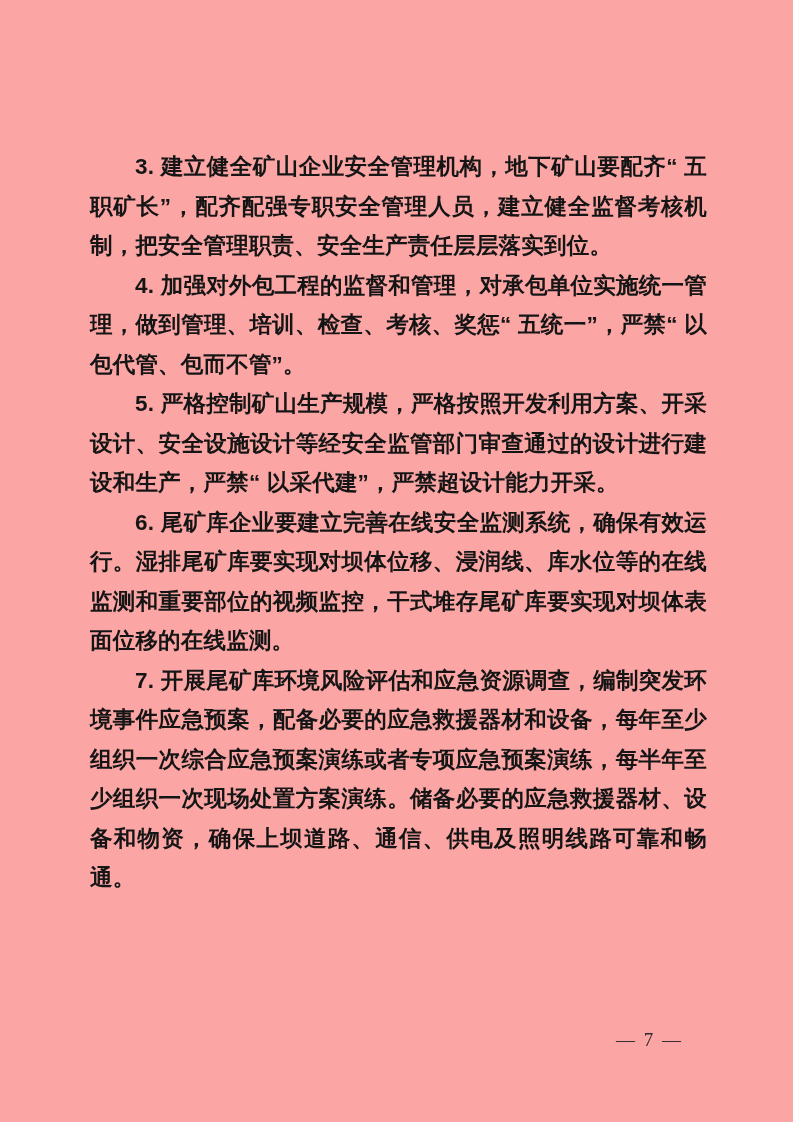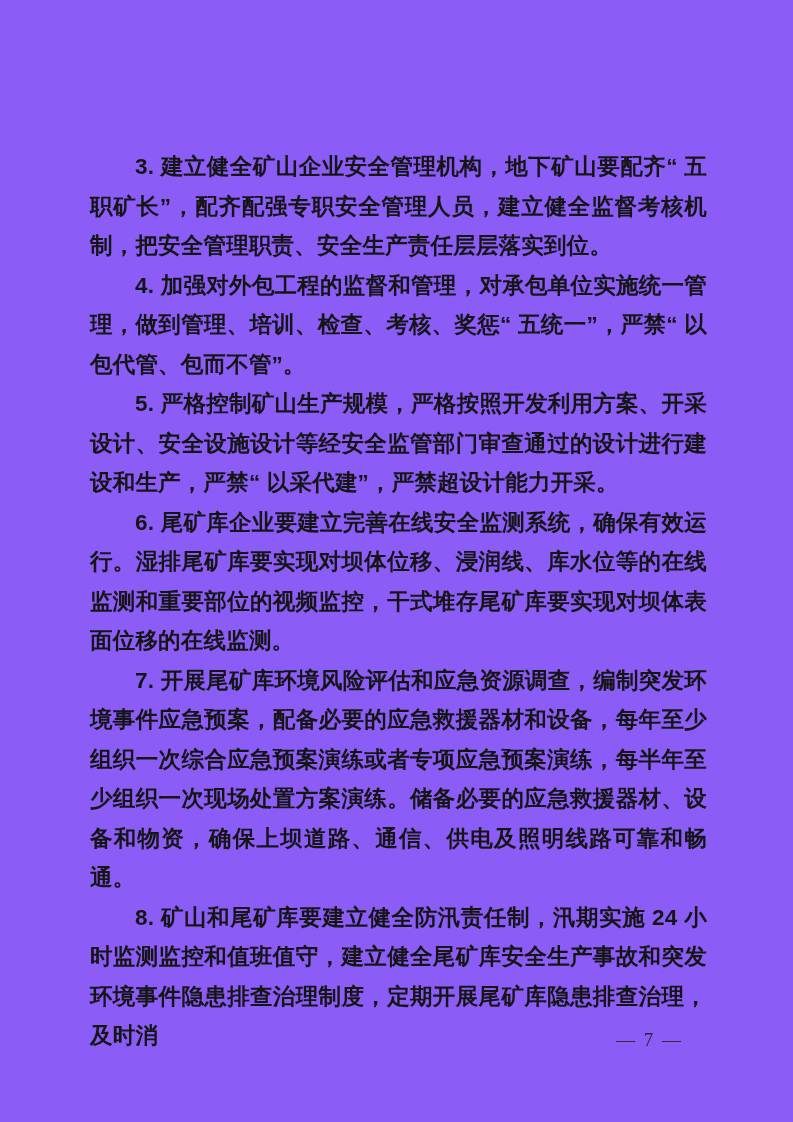--- a/index.html
+++ b/index.html
@@ -4,21 +4,21 @@
 <style>
   html, body {
     margin: 0;
     padding: 0;
     background: #ffffff;
   }
   .page {
     position: relative;
     width: 793px;
     height: 1122px;
-    background: #8b5cf6;
+    background: #fca5a5;
     overflow: hidden;
     font-family: "Liberation Sans", "DejaVu Sans", sans-serif;
   }
   .doc-body {
     position: absolute;
     left: 90px;
     right: 86px;
     top: 147px;
   }
   .doc-body p {
@@ -49,16 +49,15 @@
 </head>
 <body>
 
 <div class="page">
   <div class="doc-body" id="doc-body">
       <p>3. 建立健全矿山企业安全管理机构，地下矿山要配齐“ 五职矿长”，配齐配强专职安全管理人员，建立健全监督考核机制，把安全管理职责、安全生产责任层层落实到位。</p>
       <p>4. 加强对外包工程的监督和管理，对承包单位实施统一管理，做到管理、培训、检查、考核、奖惩“ 五统一”，严禁“ 以包代管、包而不管”。</p>
       <p>5. 严格控制矿山生产规模，严格按照开发利用方案、开采设计、安全设施设计等经安全监管部门审查通过的设计进行建设和生产，严禁“ 以采代建”，严禁超设计能力开采。</p>
       <p>6. 尾矿库企业要建立完善在线安全监测系统，确保有效运行。湿排尾矿库要实现对坝体位移、浸润线、库水位等的在线监测和重要部位的视频监控，干式堆存尾矿库要实现对坝体表面位移的在线监测。</p>
       <p>7. 开展尾矿库环境风险评估和应急资源调查，编制突发环境事件应急预案，配备必要的应急救援器材和设备，每年至少组织一次综合应急预案演练或者专项应急预案演练，每半年至少组织一次现场处置方案演练。储备必要的应急救援器材、设备和物资，确保上坝道路、通信、供电及照明线路可靠和畅通。</p>
-      <p>8. 矿山和尾矿库要建立健全防汛责任制，汛期实施 24 小时监测监控和值班值守，建立健全尾矿库安全生产事故和突发环境事件隐患排查治理制度，定期开展尾矿库隐患排查治理，及时消</p>
     </div>
   <div class="page-number">— 7 —</div>
 </div>
 
 </body></html>

